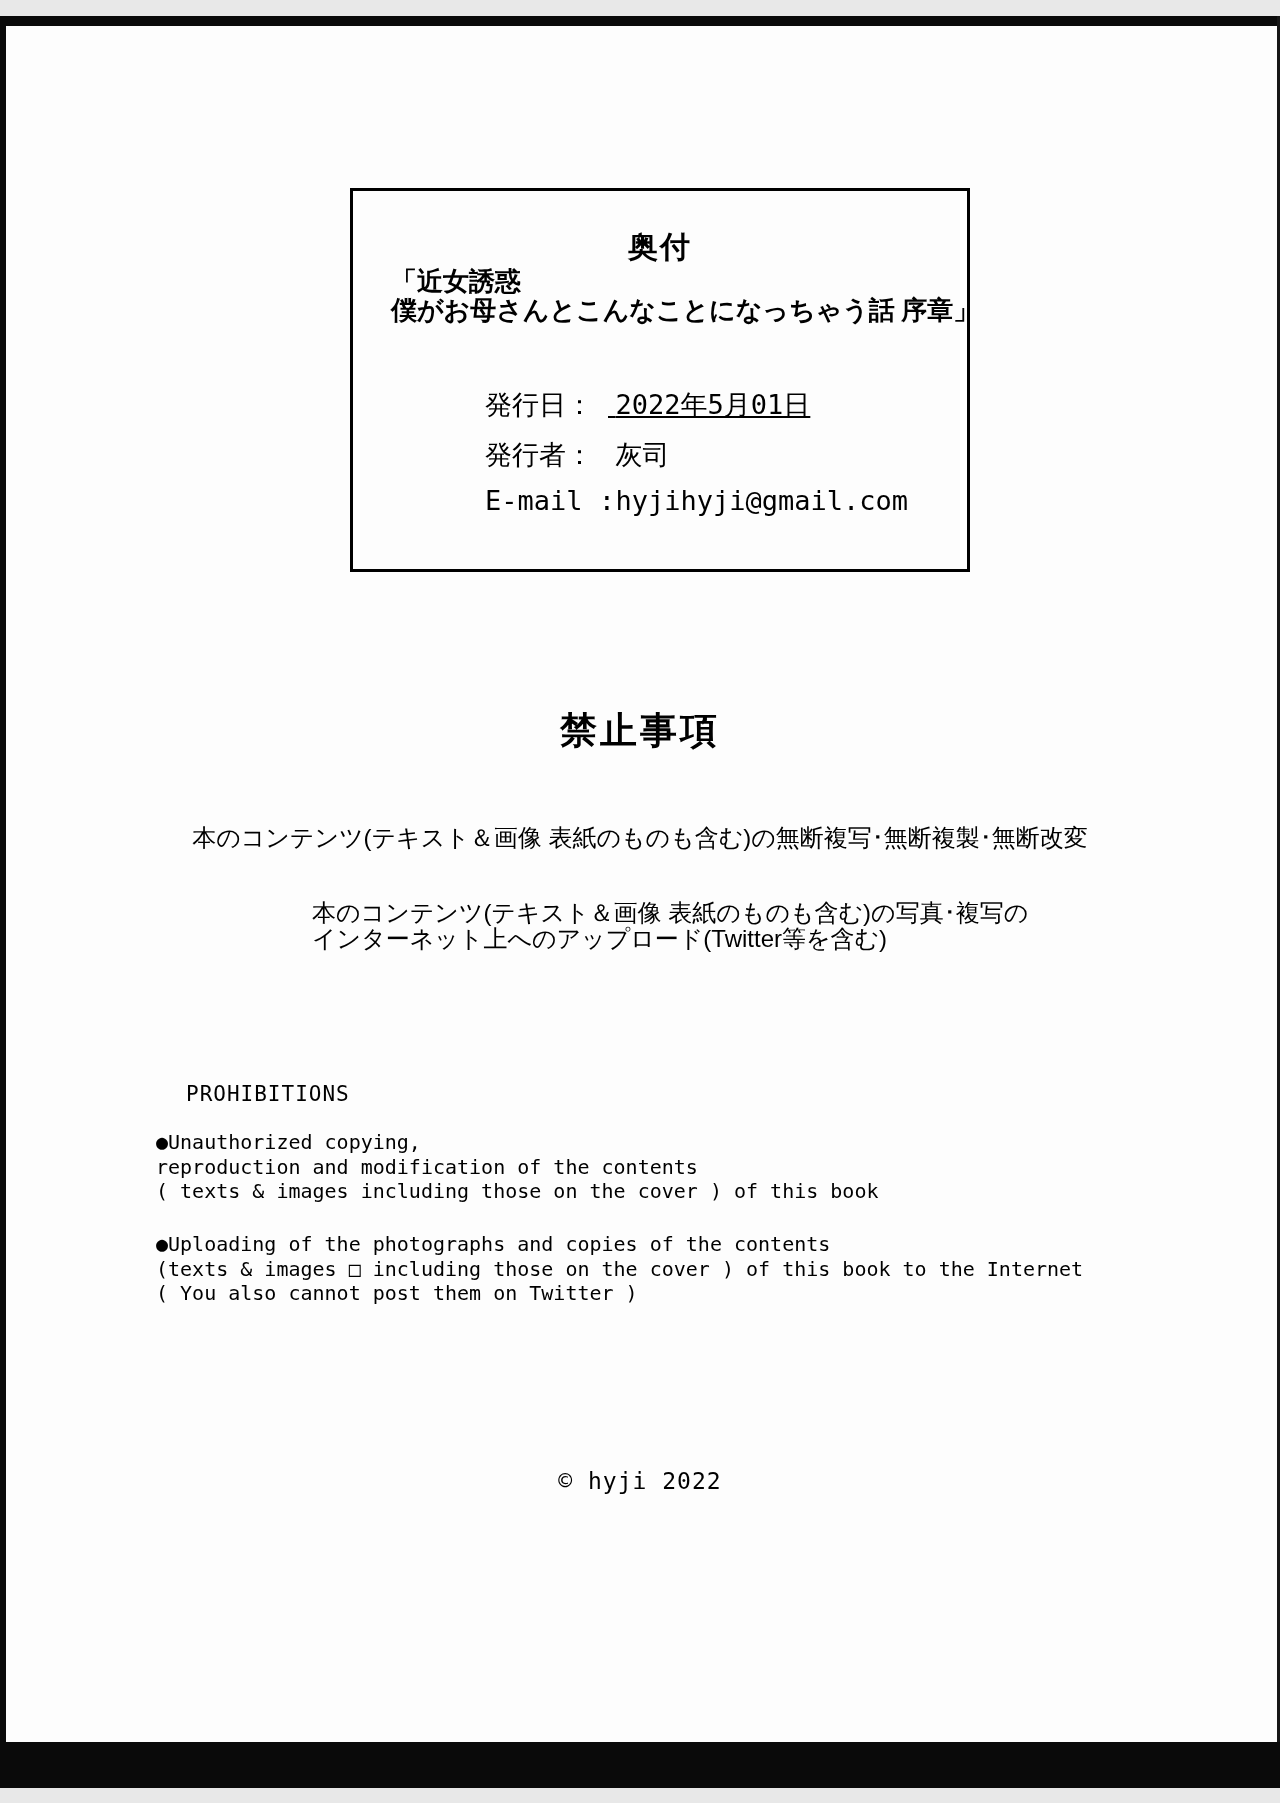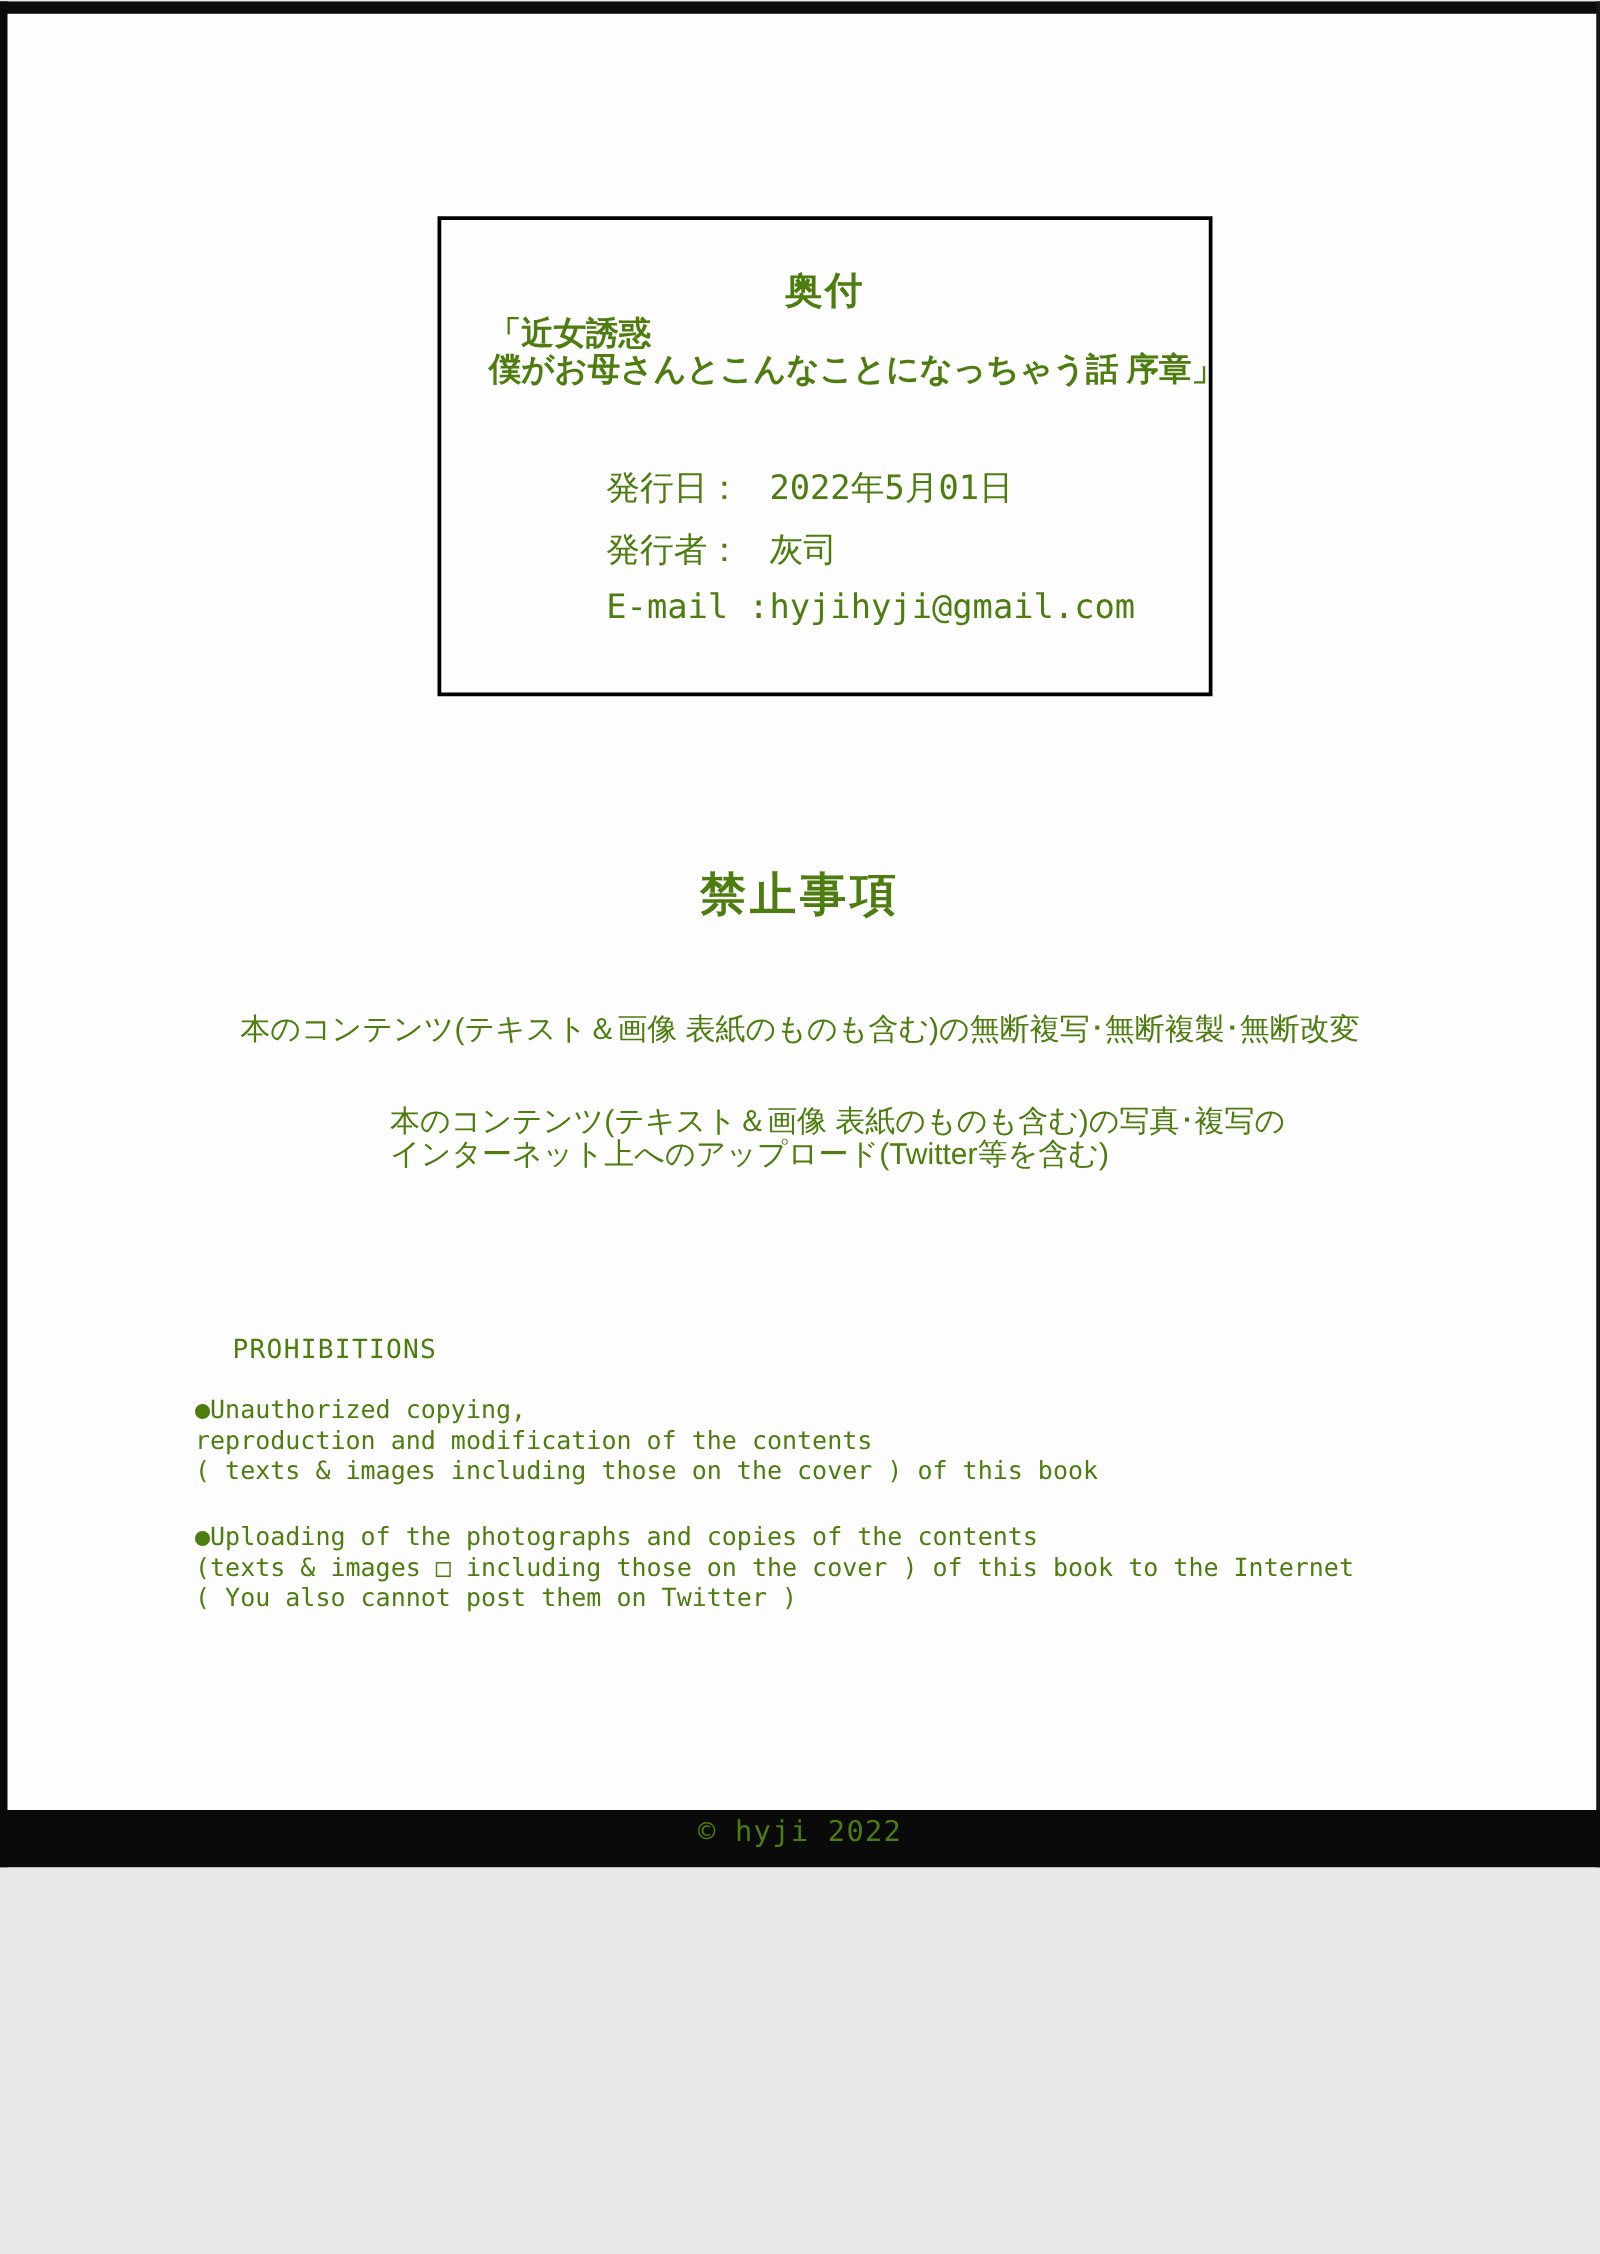--- a/index.html
+++ b/index.html
@@ -1,23 +1,23 @@
 <!DOCTYPE html>
 <html><head>
 <meta charset="utf-8">
 <style>
   html,body{margin:0;padding:0;background:#e8e8e8;}
   .page{
     position:relative;
-    width:1280px;height:1493px;
+    width:1280px;height:1772px;
     background:#fdfdfd;
-    color:#4d7c0f;
+    color:#000000;
     font-family:"Liberation Sans", sans-serif;
     overflow:hidden;
-    margin:1px auto;
+    margin:16px auto;
   }
   
   .b-top{position:absolute;top:0;left:0;width:100%;height:10px;background:#0a0a0a;}
   .b-bottom{position:absolute;bottom:0;left:0;width:100%;height:46px;background:#0a0a0a;}
   .b-left{position:absolute;top:0;left:0;width:6px;height:100%;background:#0a0a0a;}
   .b-right{position:absolute;top:0;right:0;width:3px;height:100%;background:#161616;}
 
   
   .colophon-box{
     position:absolute;left:350px;top:172px;width:620px;height:384px;
@@ -25,21 +25,21 @@
   }
   .okuzuke{
     position:absolute;top:36px;left:0;width:100%;
     text-align:center;font-size:30px;font-weight:600;letter-spacing:2px;
   }
   .book-title{position:absolute;left:38px;top:76px;line-height:29px;white-space:nowrap;}
   .title-l1{font-size:26px;font-weight:600;}
   .title-l2{font-size:26px;font-weight:700;font-family:"Liberation Serif", serif;}
   .field{position:absolute;left:132px;white-space:nowrap;font-size:27px;}
   .field .flabel{display:inline-block;width:123px;font-weight:500;}
-  .field.r1{top:196px;}
+  .field.r1{top:196px;text-decoration:underline;}
   .field.r2{top:246px;}
   .field.r3{top:294px;}
   .mono{font-family:"DejaVu Sans Mono", monospace;}
 
   
   .kinshi{
     position:absolute;top:690px;left:0;width:100%;text-align:center;
     font-size:37px;font-weight:700;letter-spacing:3px;
   }
   .ja-para1{

